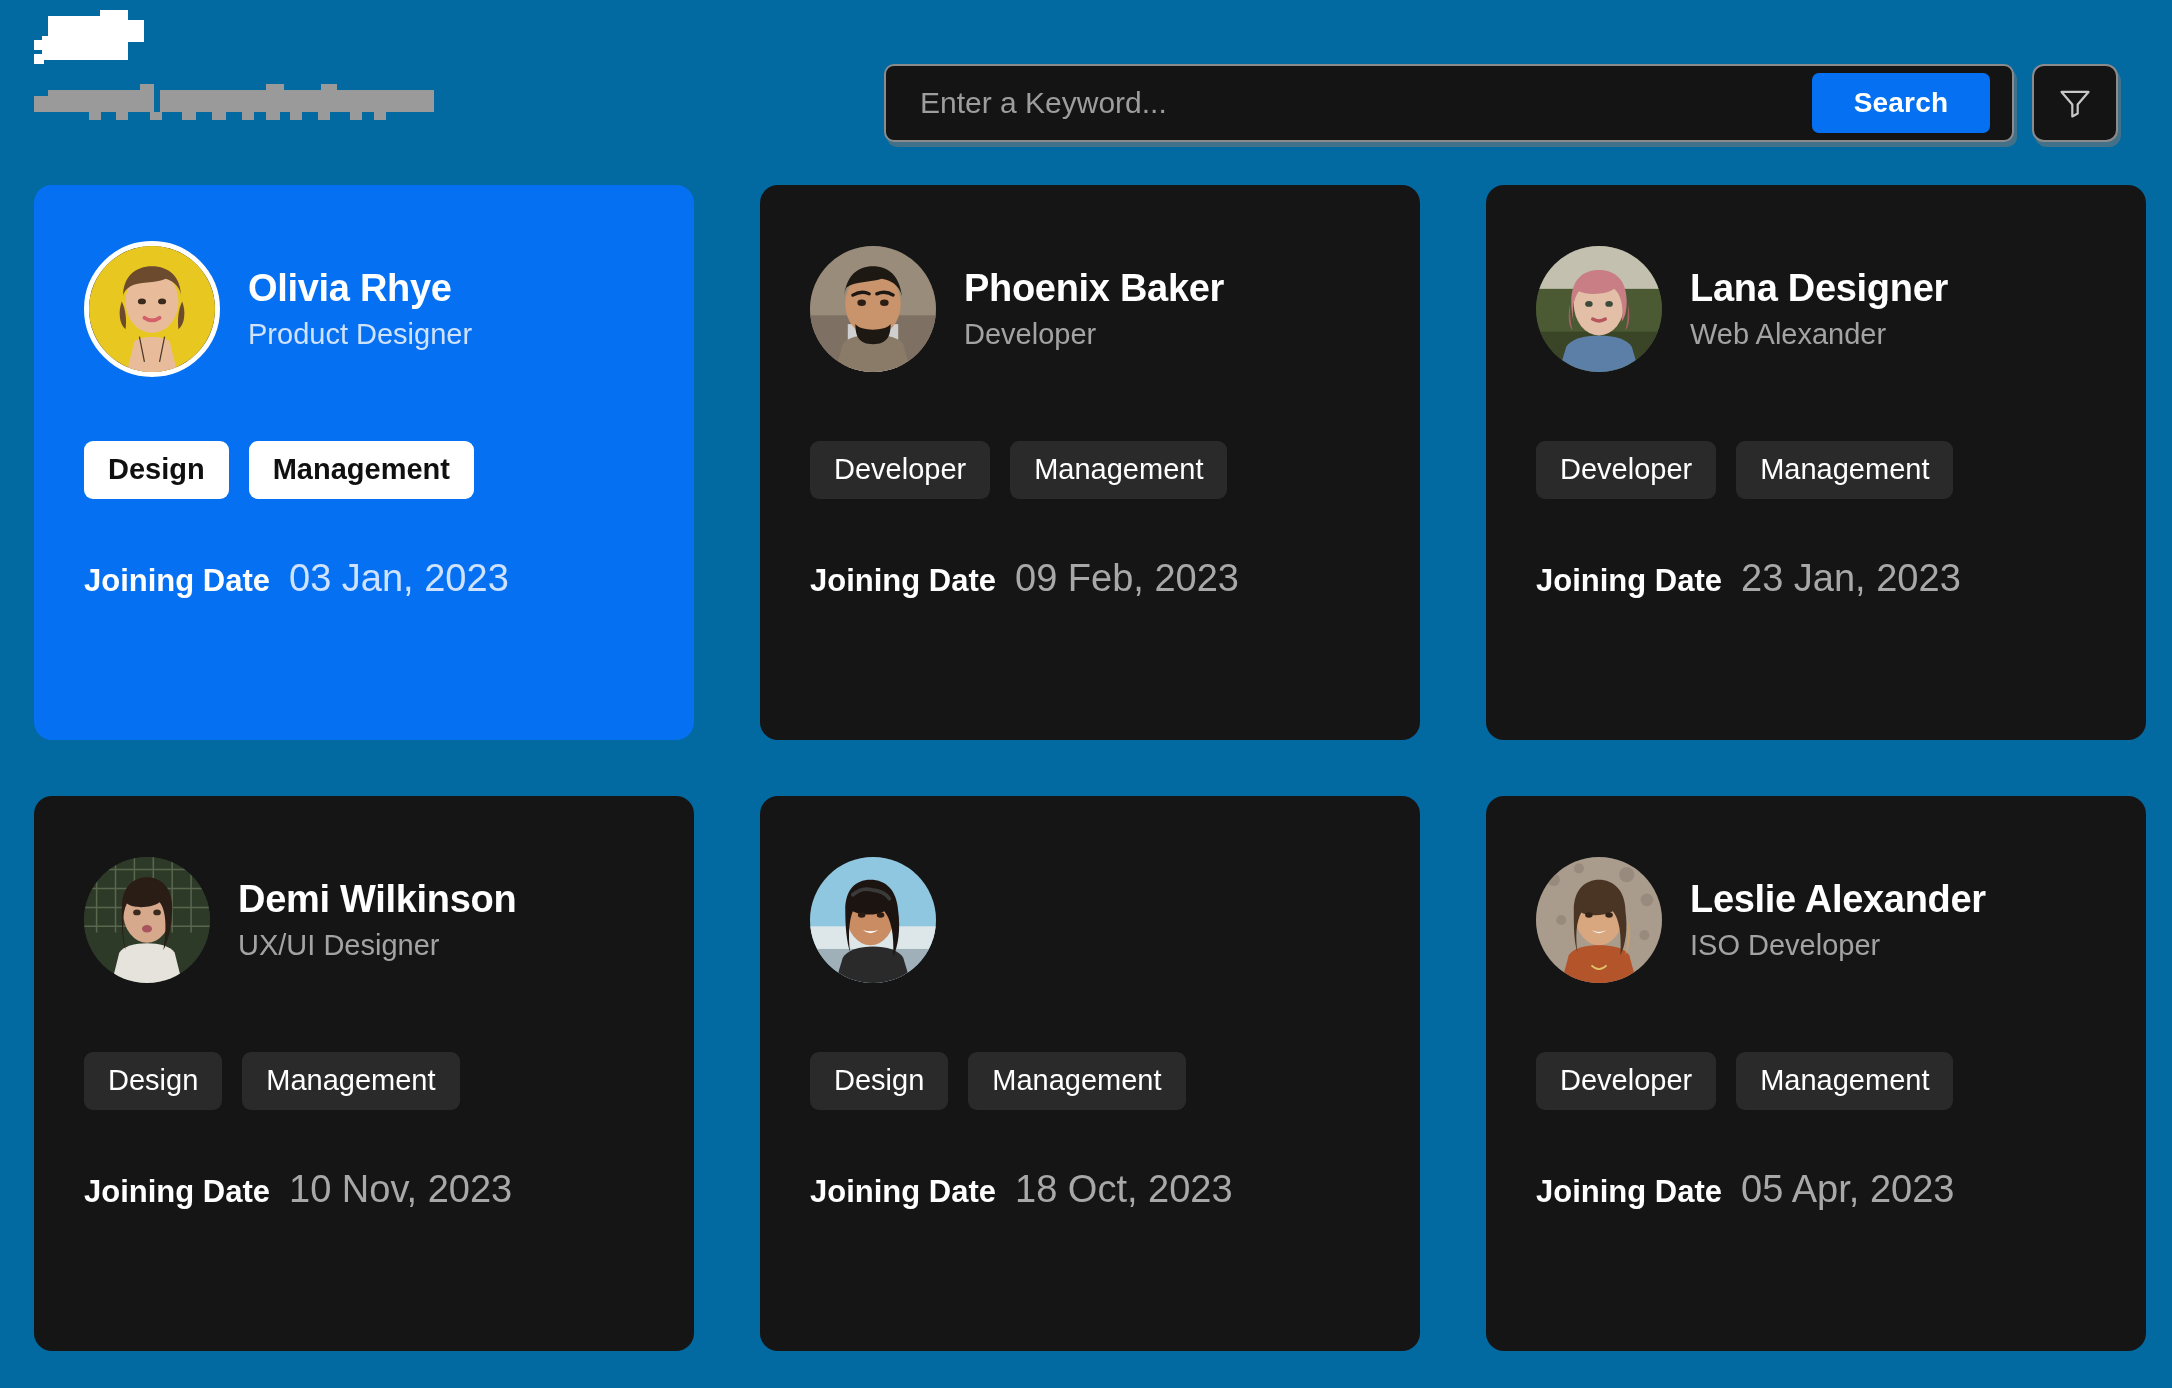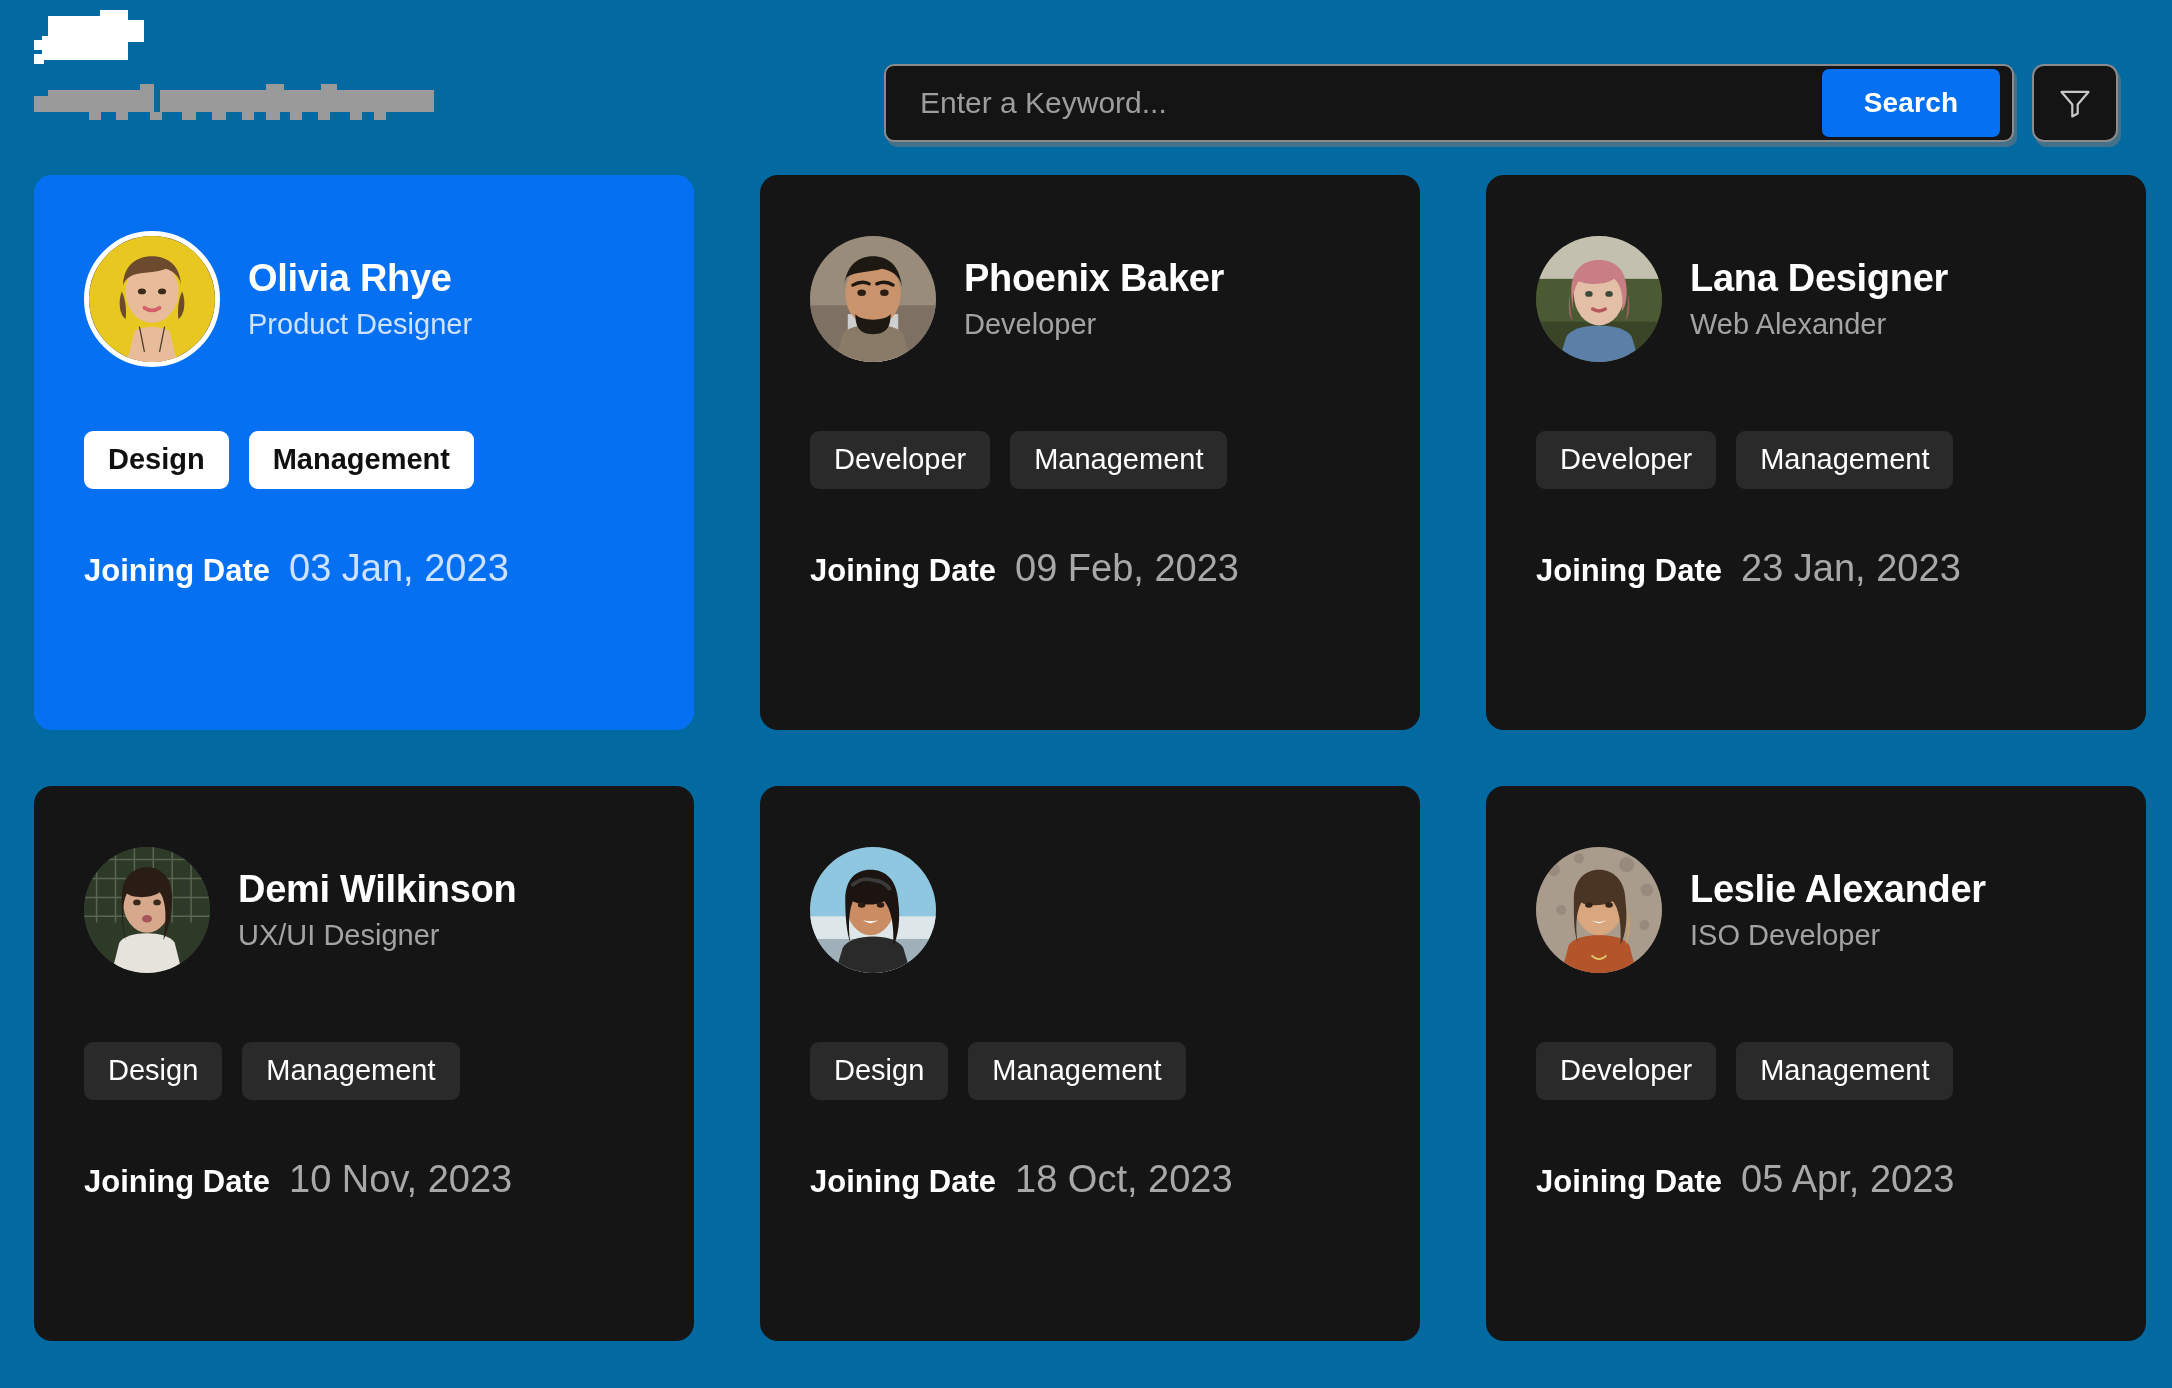--- a/index.html
+++ b/index.html
@@ -112,23 +112,23 @@
     border: none;
     outline: none;
     color: #d8d8d8;
     font-size: 30px;
     font-family: "Liberation Sans", sans-serif;
     padding: 0 34px;
   }
   .search-input::placeholder { color: #9d9d9d; }
 
   .search-btn {
-    height: 68px;
+    height: 60px;
     min-width: 178px;
-    margin-right: 12px;
+    margin-right: 22px;
     background: #0571f2;
     border: none;
     border-radius: 7px;
     color: #ffffff;
     font-size: 28px;
     font-weight: 700;
     font-family: "Liberation Sans", sans-serif;
     cursor: pointer;
     letter-spacing: 0.2px;
   }
@@ -143,21 +143,21 @@
     align-items: center;
     justify-content: center;
     cursor: pointer;
     box-shadow: 3px 5px 0 rgba(120,120,120,0.55);
   }
 
   
   .grid {
     position: absolute;
     left: 34px;
-    top: 175px;
+    top: 185px;
     width: 2112px;
     display: grid;
     grid-template-columns: repeat(3, 660px);
     grid-template-rows: repeat(2, 555px);
     column-gap: 66px;
     row-gap: 56px;
   }
 
   .card {
     background: #151515;

